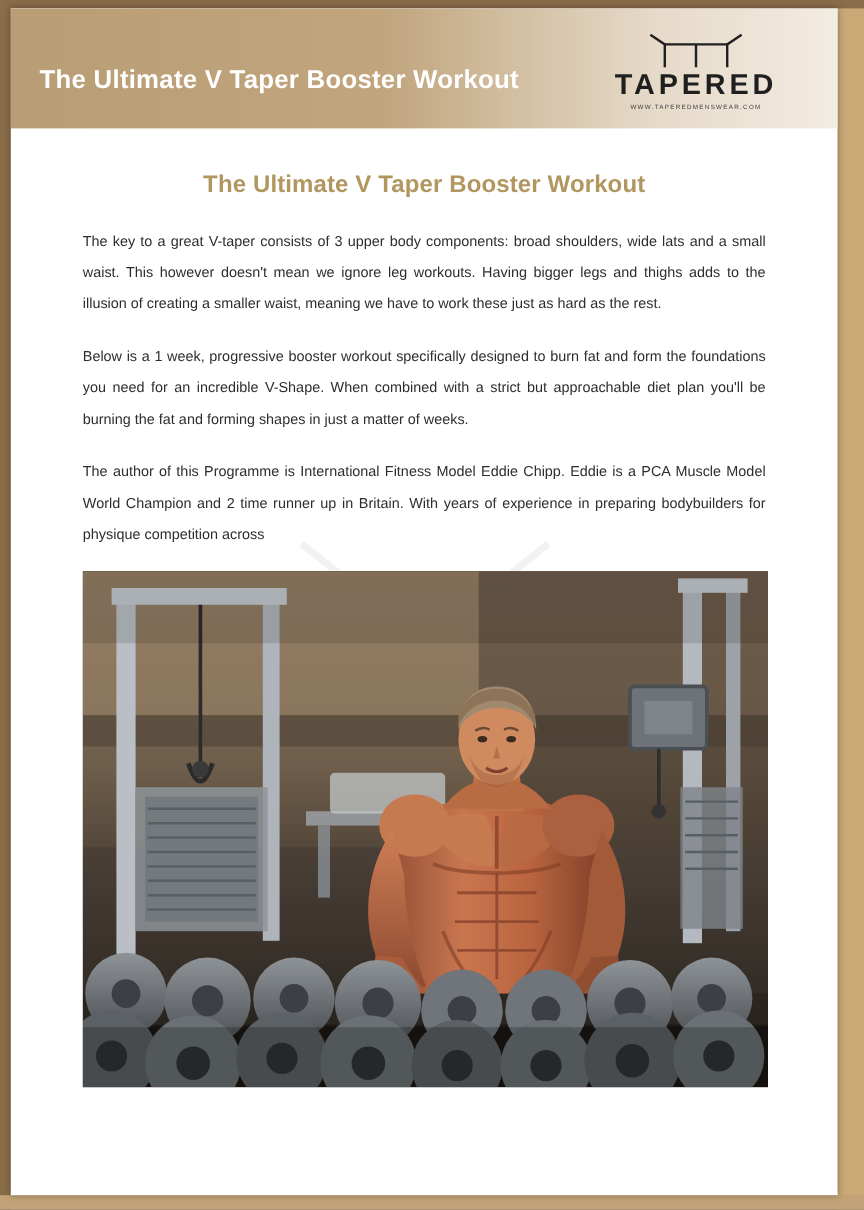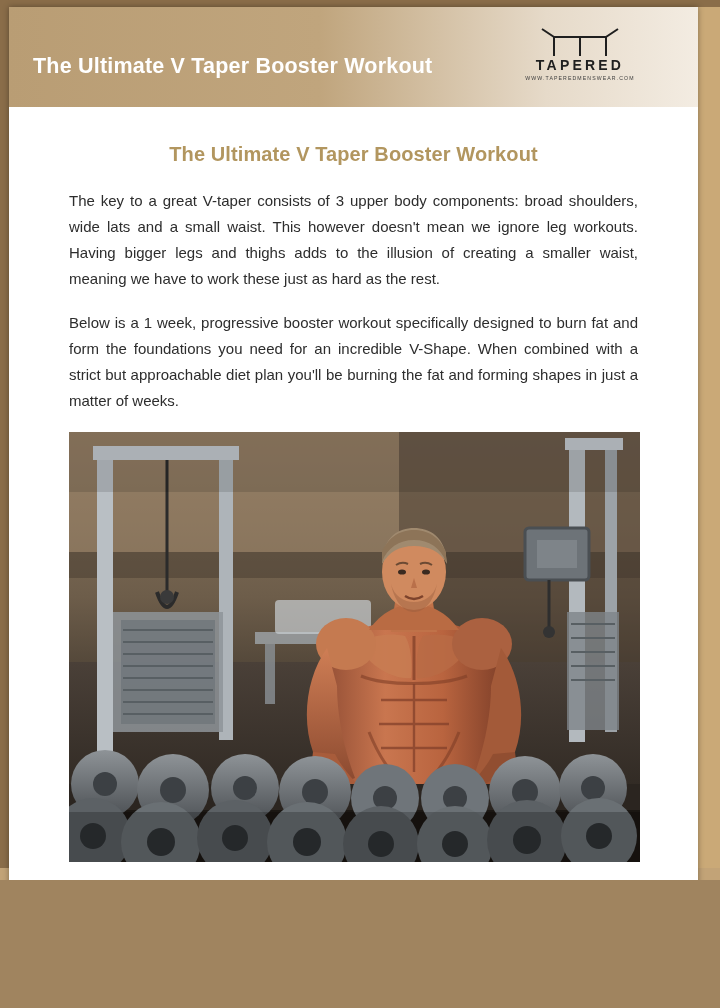--- a/index.html
+++ b/index.html
@@ -8,21 +8,21 @@
     background: #a0845f;
     width: 720px;
     height: 1008px;
     overflow: hidden;
     font-family: "Liberation Sans", sans-serif;
   }
 
   #page {
     position: relative;
     width: 720px;
-    height: 880px;
+    height: 1008px;
     background: linear-gradient(to right, #8d7css 0%, #8d7250 0%, #b79c76 100%);
     background: #a98c65;
     overflow: hidden;
   }
 
   
   .frame-left {
     position: absolute;
     left: 0; top: 0;
     width: 9px; height: 1008px;
@@ -89,21 +89,21 @@
   .logo-mark {
     position: relative;
     height: 34px;
     width: 100%;
     display: flex;
     align-items: center;
     justify-content: center;
   }
   .logo-mark svg { display:block; }
   .logo-word {
-    font-size: 14px;
+    font-size: 24px;
     font-weight: bold;
     letter-spacing: 3.2px;
     color: #1f1f1f;
     margin-top: -2px;
     font-family: "Liberation Sans", sans-serif;
   }
   .logo-sub {
     font-size: 5.2px;
     letter-spacing: 1.1px;
     color: #3c3c3c;
@@ -137,21 +137,21 @@
     text-align: center;
     font-size: 20px;
     font-weight: bold;
     color: #b2965f;
     margin: 36px 0 22px 0;
     letter-spacing: 0.1px;
   }
 
   p.para {
     margin: 0 0 18px 0;
-    font-size: 15px;
+    font-size: 12px;
     line-height: 26px;
     color: #2d2d2d;
     text-align: justify;
     text-justify: inter-word;
   }
 
   .photo {
     margin: 8px auto 0 auto;
     width: 571px;
     height: 430px;
@@ -204,20 +204,21 @@
           <path d="M115 48 L115 200" stroke="#8a8a8a" stroke-width="6" fill="none"></path>
         </svg>
       </div>
 
       <div class="content">
 
         <div class="doc-title">The Ultimate V Taper Booster Workout</div>
 
         <p class="para">The key to a great V-taper consists of 3 upper body components: broad shoulders, wide lats and a small waist. This however doesn't mean we ignore leg workouts. Having bigger legs and thighs adds to the illusion of creating a smaller waist, meaning we have to work these just as hard as the rest.</p>
         <p class="para">Below is a 1 week, progressive booster workout specifically designed to burn fat and form the foundations you need for an incredible V-Shape. When combined with a strict but approachable diet plan you'll be burning the fat and forming shapes in just a matter of weeks.</p>
+        <p class="para">The author of this Programme is International Fitness Model Eddie Chipp. Eddie is a PCA Muscle Model World Champion and 2 time runner up in Britain. With years of experience in preparing bodybuilders for physique competition across</p>
 
         <div class="photo">
           <svg class="gym" viewBox="0 0 571 430" preserveAspectRatio="none" aria-hidden="true">
             <defs>
               <linearGradient id="wallG" x1="0" y1="0" x2="0" y2="1">
                 <stop offset="0%" stop-color="#8d7a62"></stop>
                 <stop offset="55%" stop-color="#6d5d4a"></stop>
                 <stop offset="100%" stop-color="#3b332a"></stop>
               </linearGradient>
               <linearGradient id="floorG" x1="0" y1="0" x2="0" y2="1">

